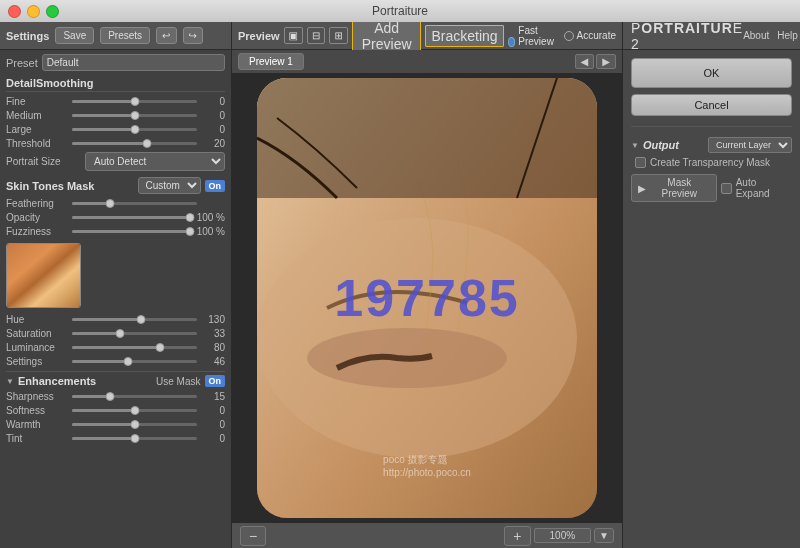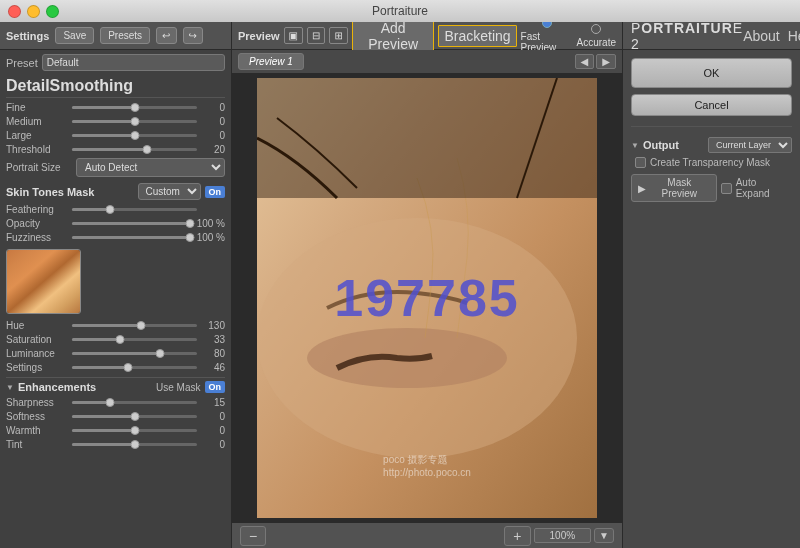--- a/index.html
+++ b/index.html
@@ -106,21 +106,21 @@
       background: #5a5a5a;
       border: 1px solid #777;
       color: #ddd;
       font-size: 10px;
       padding: 2px 4px;
       border-radius: 3px;
       appearance: none;
       -webkit-appearance: none;
     }
     .section-header {
-      font-size: 16px;
+      font-size: 11px;
       font-weight: 700;
       color: #ddd;
       margin: 4px 0 4px 0;
       padding-bottom: 2px;
       border-bottom: 1px solid #555;
     }
     .slider-row {
       display: flex;
       align-items: center;
       margin-bottom: 3px;
@@ -156,21 +156,21 @@
     }
     .slider-value {
       width: 24px;
       text-align: right;
       font-size: 10px;
       color: #bbb;
     }
     .portrait-size-row {
       display: flex;
       align-items: center;
-      gap: 0;
+      gap: 9px;
       margin-bottom: 6px;
     }
     .portrait-size-label {
       font-size: 10px;
       color: #bbb;
       width: 70px;
     }
     .portrait-size-select {
       flex: 1;
       background: #5a5a5a;
@@ -326,25 +326,24 @@
       background: transparent;
       border: 1px solid #888;
       color: #ddd;
       font-size: 10px;
       padding: 2px 4px;
       border-radius: 2px;
       cursor: pointer;
     }
     .radio-option {
       display: flex;
-      align-items: center;
+      align-items: flex-end;
       gap: 3px;
       font-size: 10px;
       color: #ddd;
-      flex-direction: column;
     }
     .radio-circle {
       width: 10px; height: 10px;
       border-radius: 50%;
       border: 1px solid #aaa;
       background: #555;
     }
     .radio-circle.active {
       background: #4a7fd4;
       border-color: #7ab;
@@ -362,21 +361,20 @@
       border: 1px solid #777;
       color: #ccc;
       font-size: 10px;
       padding: 2px 10px;
       border-radius: 3px;
       cursor: pointer;
     }
     .preview-tab.active {
       background: #6a6a6a;
       color: white;
-      font-style: italic;
     }
     .preview-nav {
       margin-left: auto;
       display: flex;
       gap: 2px;
     }
     .nav-arrow {
       background: #5a5a5a;
       border: 1px solid #777;
       color: #ccc;
@@ -393,20 +391,21 @@
       background: #2a2a2a;
       position: relative;
       overflow: hidden;
     }
     .preview-image {
       width: 340px;
       height: 440px;
       background: linear-gradient(160deg, #e8c9a0 0%, #d4aa80 20%, #c49060 40%, #b88050 60%, #8a6040 80%);
       position: relative;
       overflow: hidden;
+      border-radius: 30px;
     }
     .preview-watermark {
       position: absolute;
       bottom: 40px;
       left: 50%;
       transform: translateX(-50%);
       font-size: 10px;
       color: rgba(255,255,255,0.5);
       text-align: left;
       white-space: nowrap;
@@ -481,21 +480,21 @@
       letter-spacing: 1px;
     }
     .right-brand span {
       font-weight: 700;
     }
     .right-menu-items {
       display: flex;
       gap: 8px;
     }
     .right-menu-item {
-      font-size: 14px;
+      font-size: 10px;
       color: #ccc;
       cursor: pointer;
     }
     .right-content {
       padding: 8px;
       display: flex;
       flex-direction: column;
       gap: 6px;
     }
     .ok-btn {
@@ -536,20 +535,21 @@
     }
     .triangle-right {
       font-size: 8px;
       color: #aaa;
     }
     .output-label {
       font-size: 11px;
       font-weight: 600;
       color: #ddd;
       flex: 1;
+      font-style: italic;
     }
     .output-select {
       background: #5a5a5a;
       border: 1px solid #777;
       color: #ddd;
       font-size: 9px;
       padding: 1px 3px;
       border-radius: 2px;
     }
     .checkbox-row {

